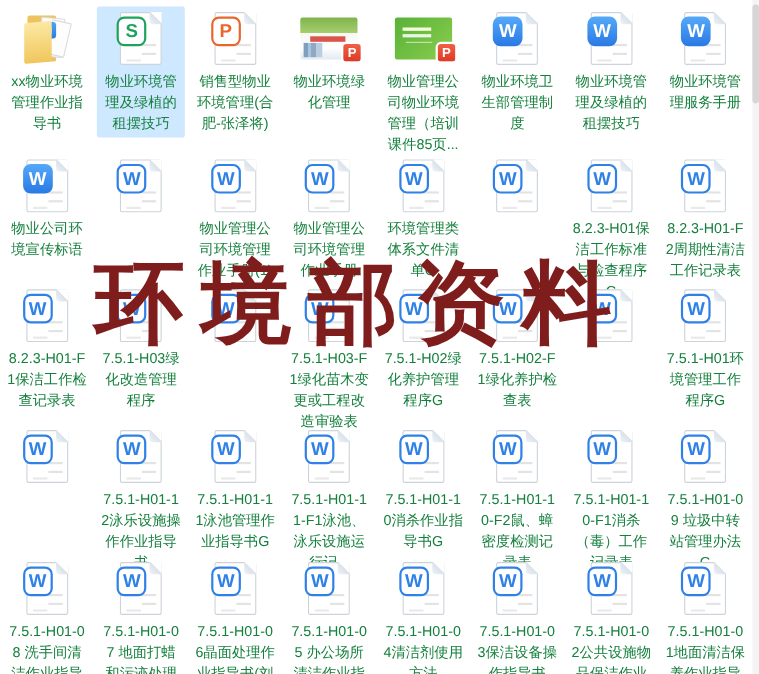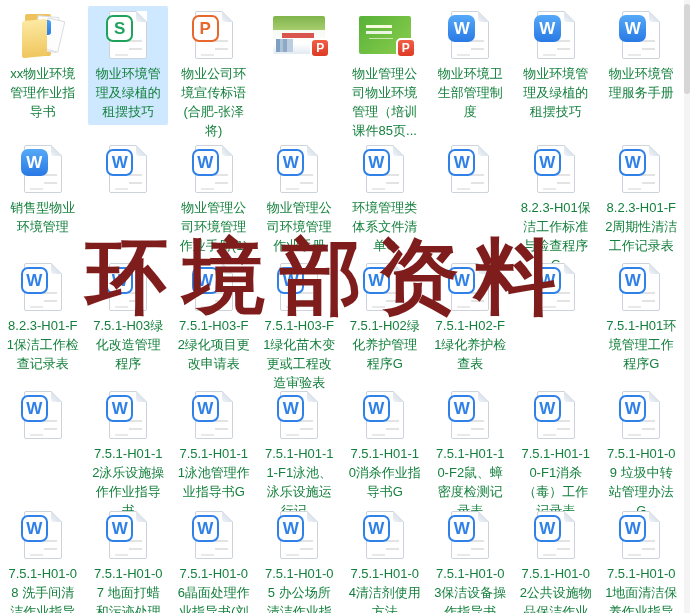--- a/index.html
+++ b/index.html
@@ -97,30 +97,31 @@
       </div>
       <div class="cell">
         <div class="cell-inner">
           <div class="icon-box">
             <span class="page">
               <span class="fold"></span>
               <span class="plines"></span>
               <span class="badge outline-orange">P</span>
             </span>
           </div>
-          <div class="file-label">物业公司环境宣传标语(合肥-张泽将)</div>
+          <div class="file-label">销售型物业环境管理(合肥-张泽将)</div>
         </div>
       </div>
       <div class="cell">
         <div class="cell-inner">
           <div class="icon-box">
             <span class="thumb trees">
               <span class="pbadge">P</span>
             </span>
           </div>
+          <div class="file-label">物业环境绿化管理</div>
         </div>
       </div>
       <div class="cell">
         <div class="cell-inner">
           <div class="icon-box">
             <span class="thumb green">
               <span class="pbadge">P</span>
             </span>
           </div>
           <div class="file-label">物业管理公司物业环境管理（培训课件85页...</div>
@@ -166,21 +167,21 @@
     <div class="grid-row" style="height: 118px;">
       <div class="cell">
         <div class="cell-inner">
           <div class="icon-box">
             <span class="page">
               <span class="fold"></span>
               <span class="plines"></span>
               <span class="badge solid-blue">W</span>
             </span>
           </div>
-          <div class="file-label">销售型物业环境管理</div>
+          <div class="file-label">物业公司环境宣传标语</div>
         </div>
       </div>
       <div class="cell">
         <div class="cell-inner">
           <div class="icon-box">
             <span class="page">
               <span class="fold"></span>
               <span class="plines"></span>
               <span class="badge outline-blue">W</span>
             </span>
@@ -286,21 +287,20 @@
       </div>
       <div class="cell">
         <div class="cell-inner">
           <div class="icon-box">
             <span class="page">
               <span class="fold"></span>
               <span class="plines"></span>
               <span class="badge outline-blue">W</span>
             </span>
           </div>
-          <div class="file-label">7.5.1-H03-F2绿化项目更改申请表</div>
         </div>
       </div>
       <div class="cell">
         <div class="cell-inner">
           <div class="icon-box">
             <span class="page">
               <span class="fold"></span>
               <span class="plines"></span>
               <span class="badge outline-blue">W</span>
             </span>

